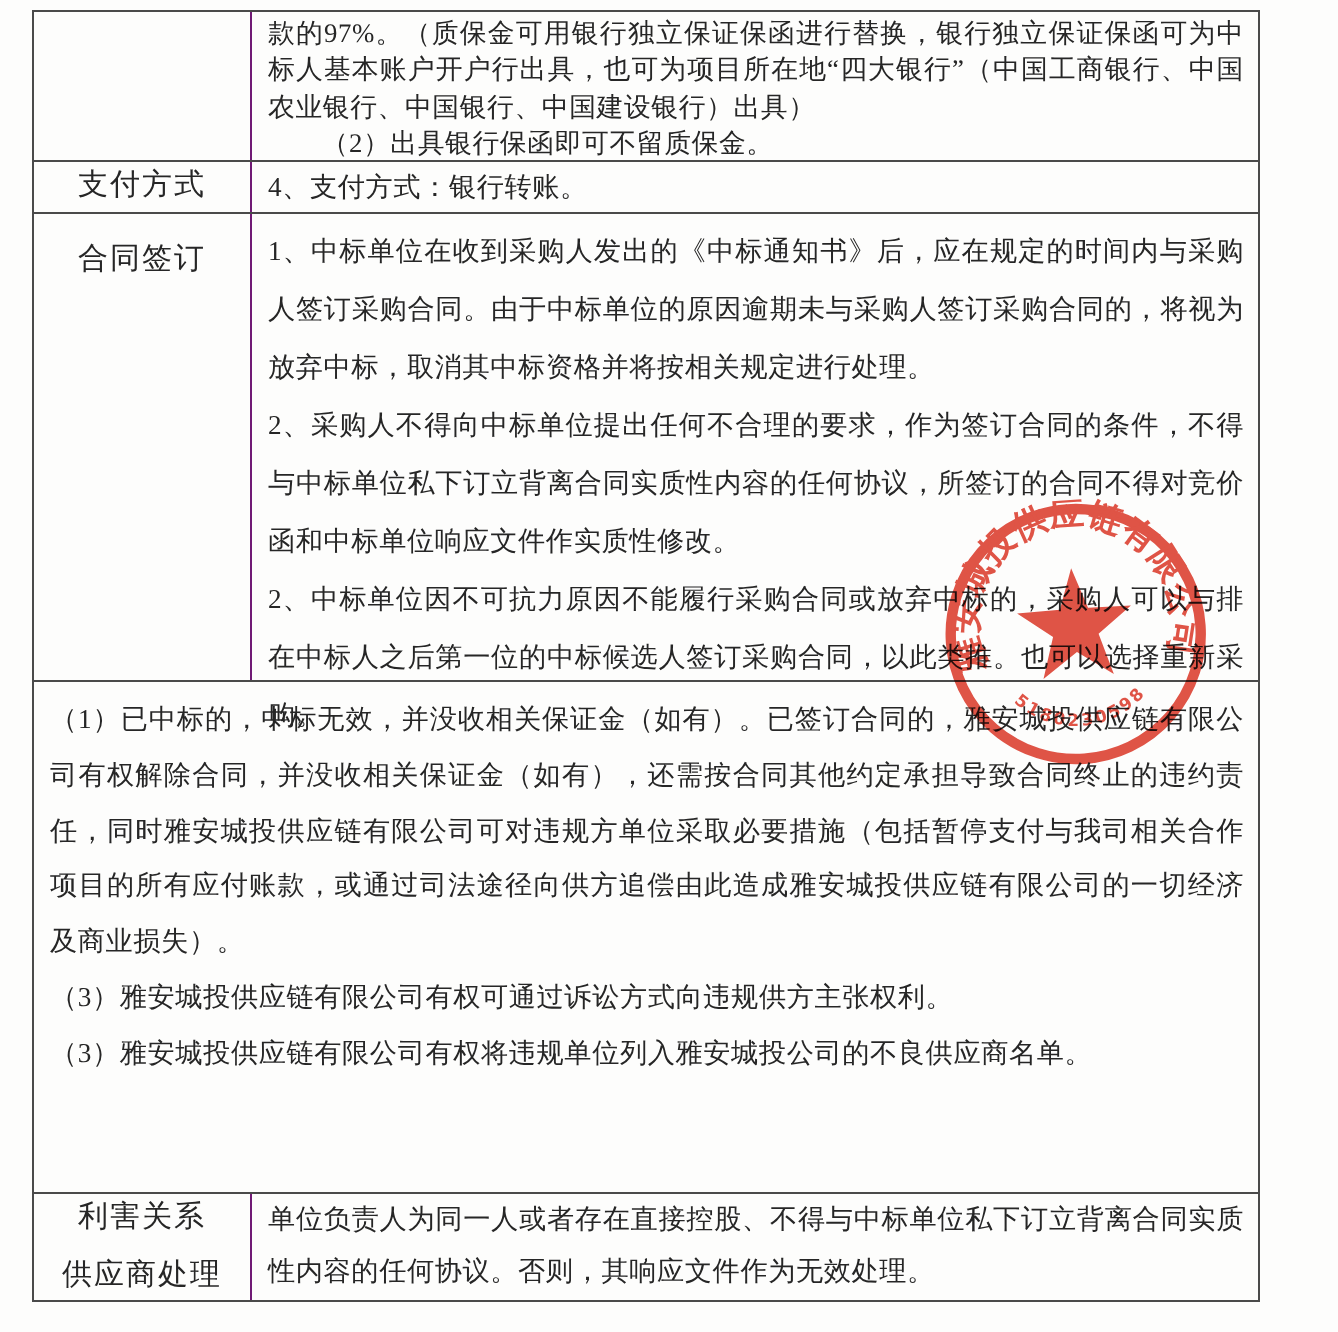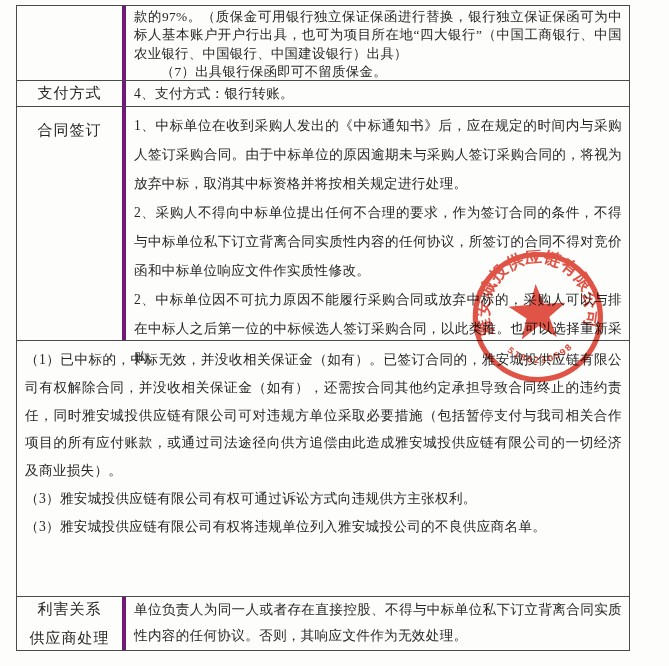--- a/index.html
+++ b/index.html
@@ -17,21 +17,21 @@
     width: 614px;
     border: 1px solid #4a4a4a;
     background: transparent;
   }
   .row { display: flex; border-bottom: 1px solid #4a4a4a; }
   .row:last-child { border-bottom: none; justify-content: space-between; }
 
   .cell-label {
     width: 109px;
     flex: 0 0 109px;
-    border-right: 4px solid #701a75;
+    border-right: 1px solid #701a75;
     display: flex;
     align-items: center;
     justify-content: center;
     text-align: center;
     font-size: 15px;
     letter-spacing: 1px;
     white-space: pre-line;
     line-height: 29px;
   }
   .row.align-top .cell-label { align-items: flex-start; padding-top: 9px; }
@@ -78,21 +78,21 @@
 <body>
 
 <div class="page">
 
   <div class="doc-table">
 
     <div class="row r1">
       <div class="cell-label"></div>
       <div class="cell-content">
         <div class="para">款的97%。（质保金可用银行独立保证保函进行替换，银行独立保证保函可为中标人基本账户开户行出具，也可为项目所在地“四大银行”（中国工商银行、中国农业银行、中国银行、中国建设银行）出具）</div>
-        <div class="para indent-2">（7）出具银行保函即可不留质保金。</div>
+        <div class="para indent-2">（2）出具银行保函即可不留质保金。</div>
       </div>
     </div>
 
     <div class="row r2">
       <div class="cell-label">支付方式</div>
       <div class="cell-content">
         <div class="para">4、支付方式：银行转账。</div>
       </div>
     </div>
 

